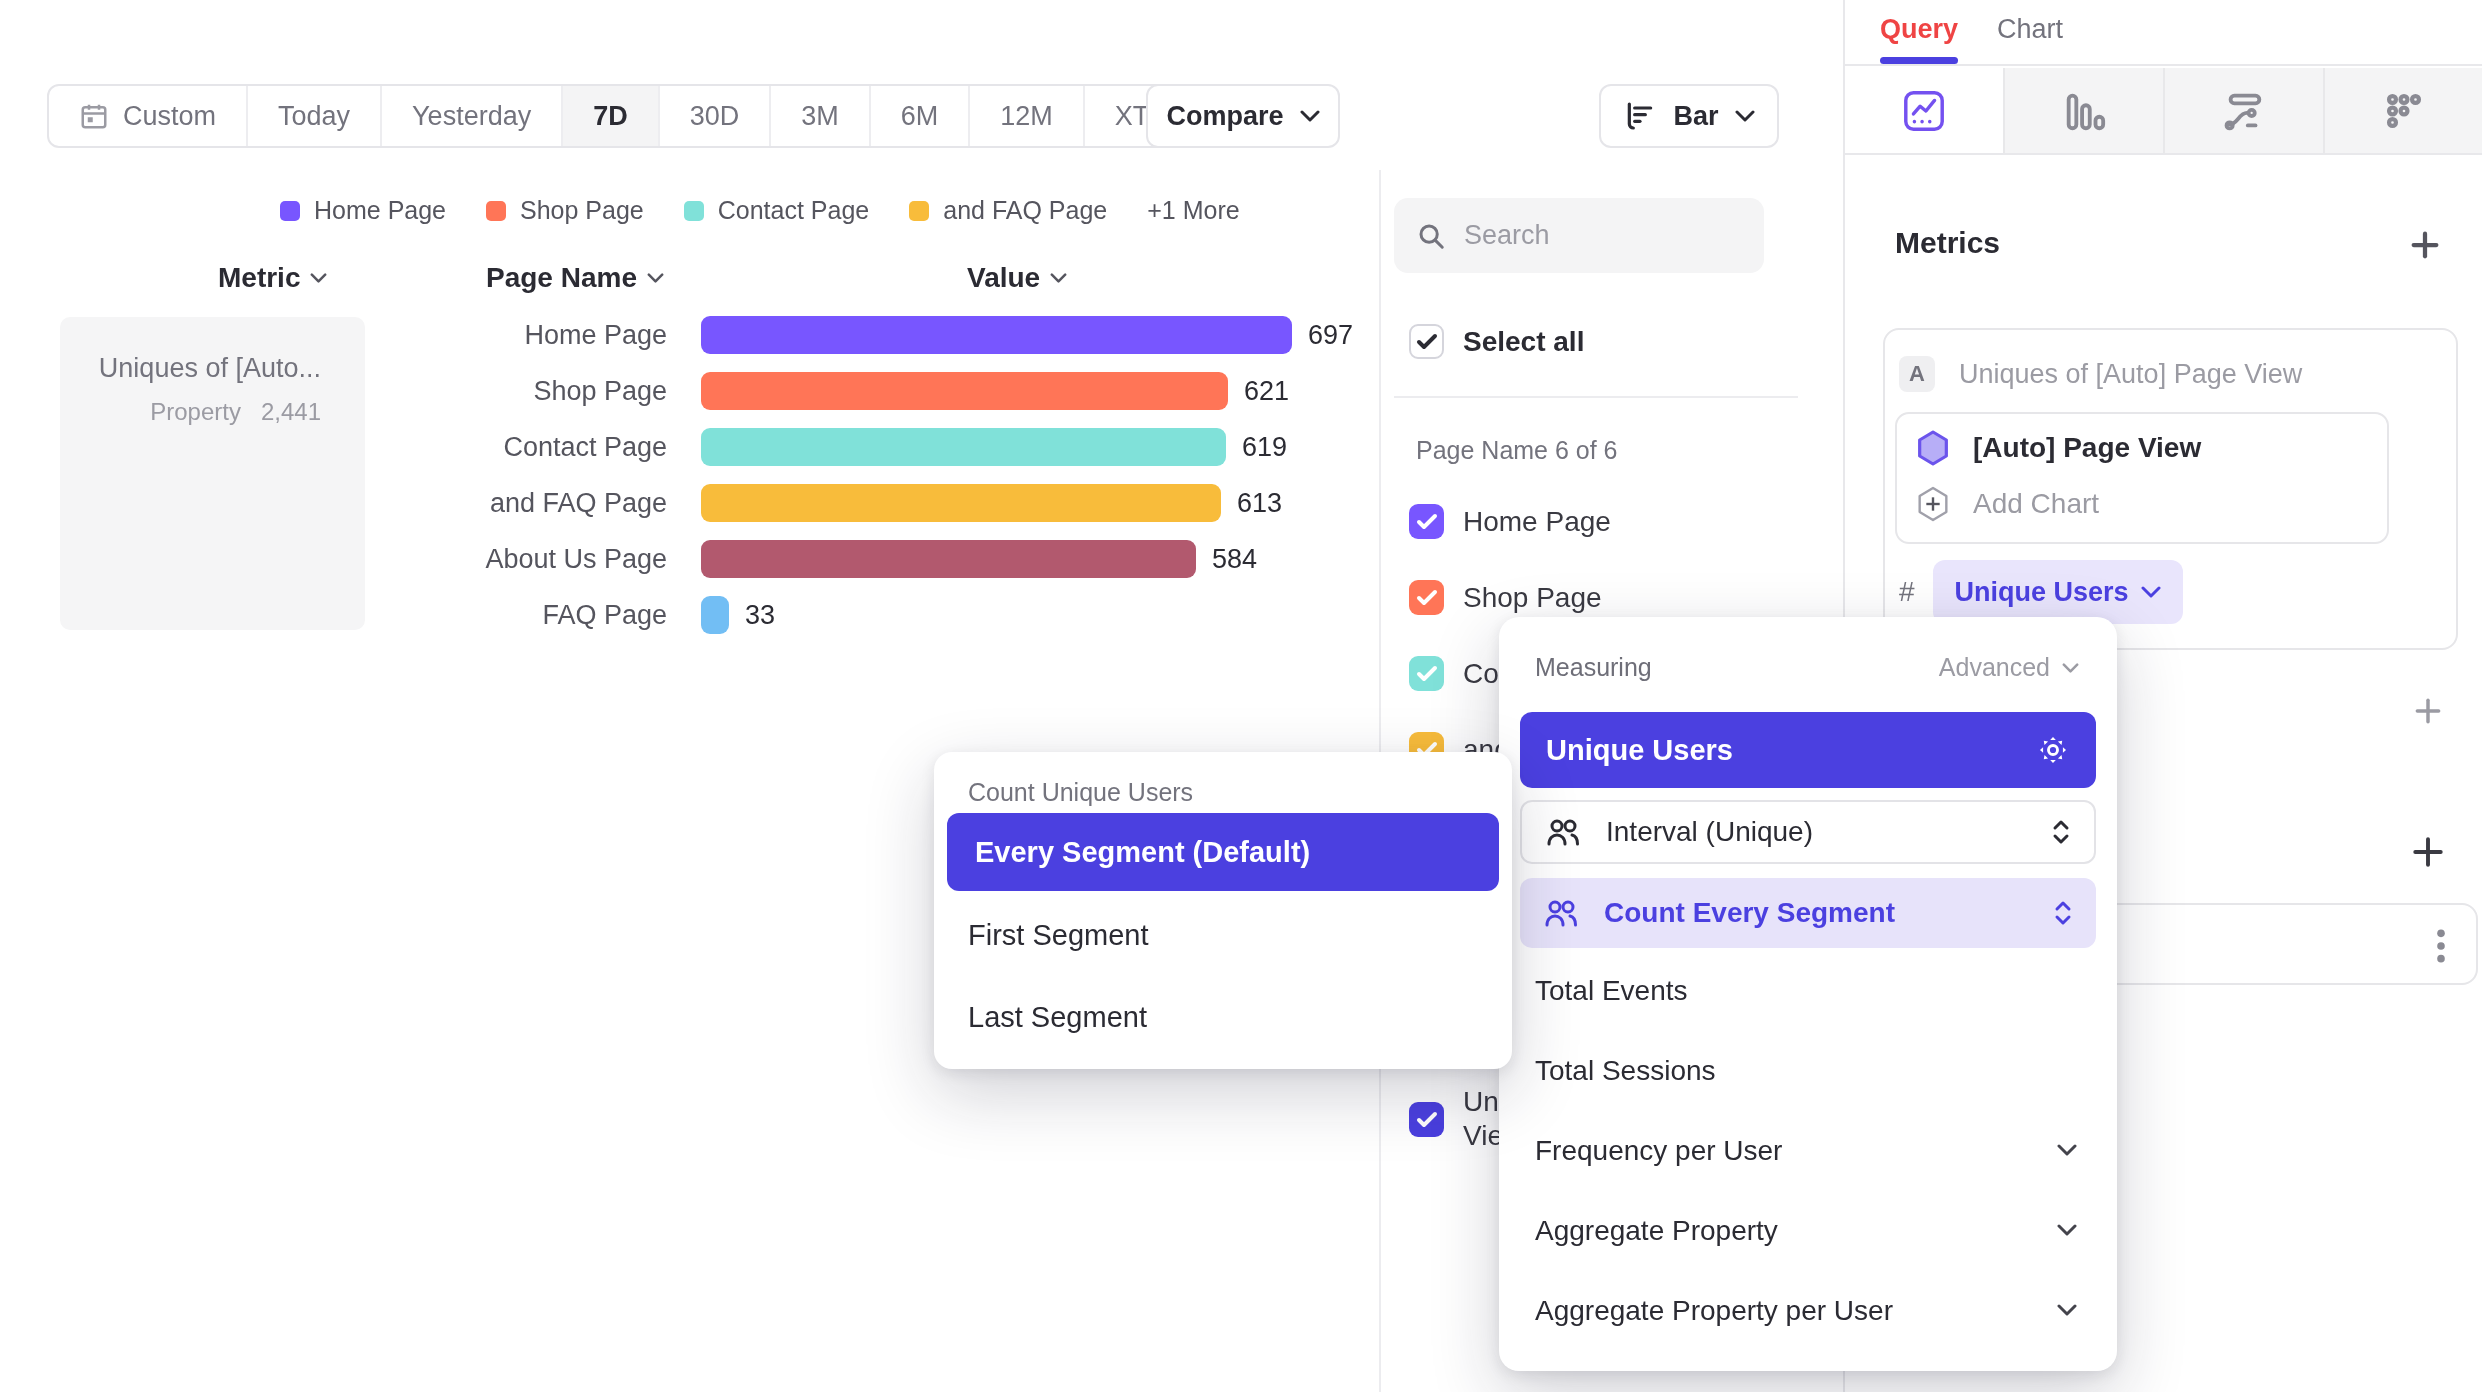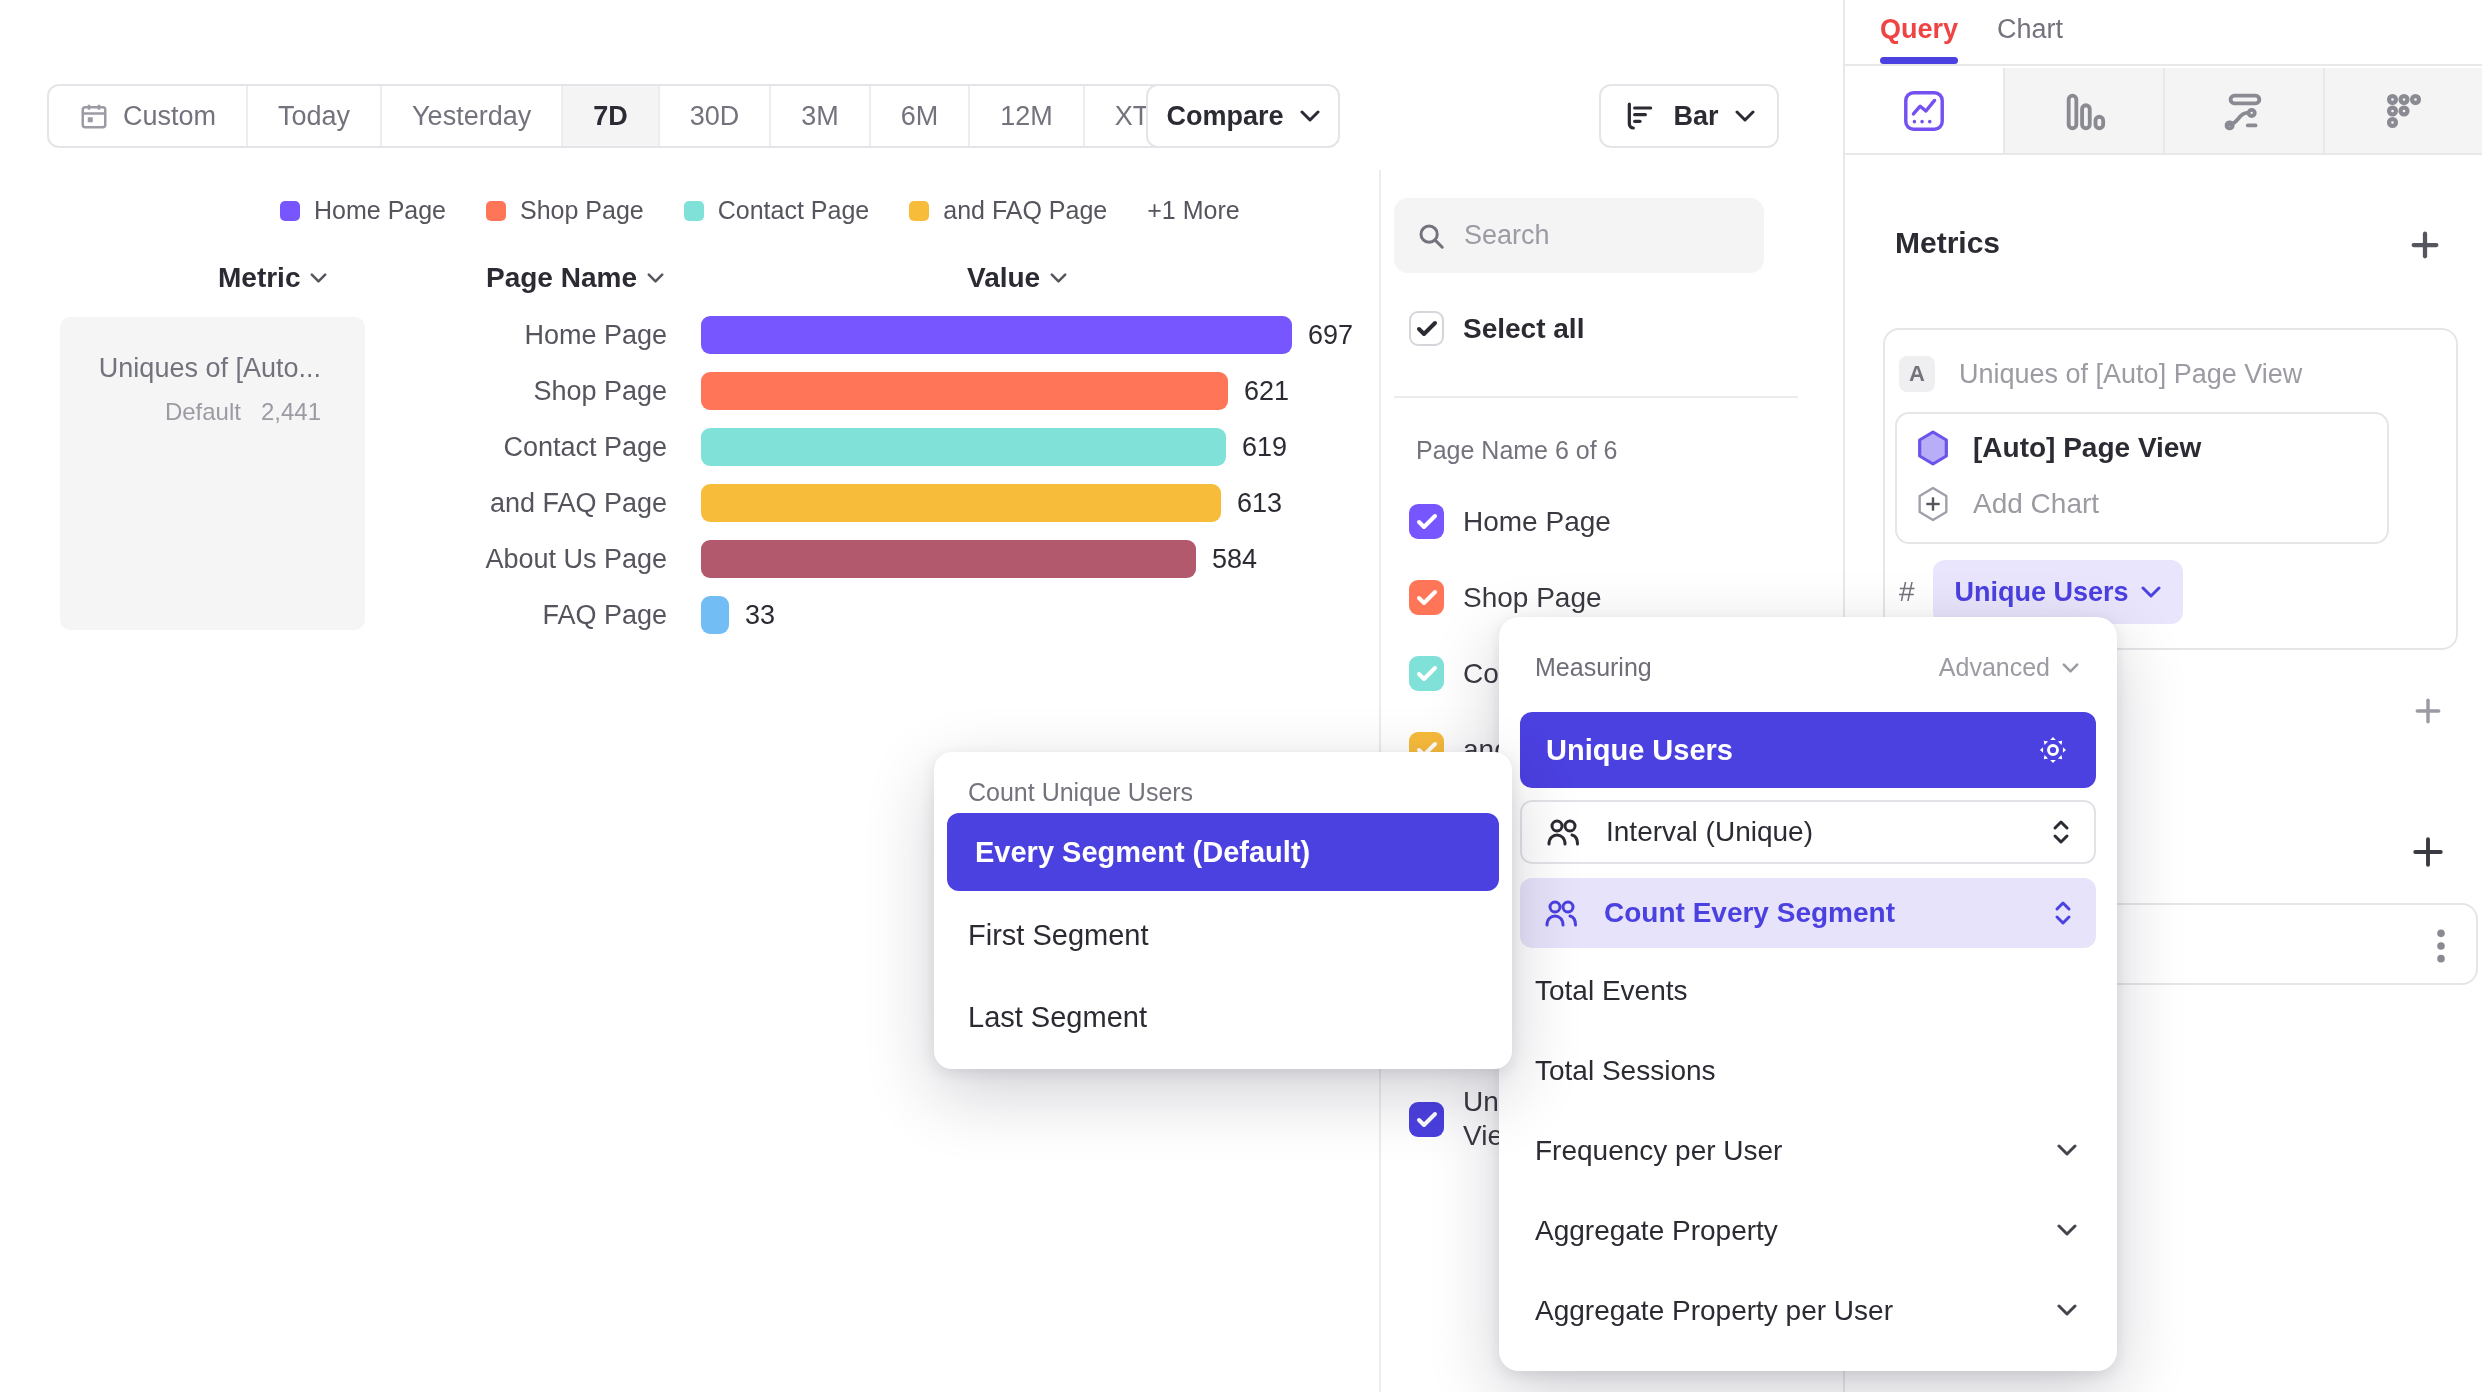--- a/index.html
+++ b/index.html
@@ -196,21 +196,21 @@
   <div class="abs th" style="left:967px; top:262px;">
     <span>Value</span>
     <svg class="chev" viewBox="0 0 20 12">
         <polyline points="2,2 10,10 18,2"></polyline>
       </svg>
   </div>
 
   <div class="abs metric-cell">
     <div class="t1">Uniques of [Auto...</div>
     <div class="t2">
-      <span>Default</span><span class="num">2,441</span>
+      <span>Property</span><span class="num">2,441</span>
     </div>
   </div>
 
   <div class="abs brow" style="top:316px;">
     <span class="lbl">Home Page</span>
     <div class="bar" style="width: 591px; background: rgb(120, 86, 255);"></div>
     <span class="val">697</span>
   </div>
   <div class="abs brow" style="top:372px;">
     <span class="lbl">Shop Page</span>
@@ -241,21 +241,21 @@
   <div class="abs vdiv" style="left:1379px; top:170px; height:1222px;"></div>
 
   <div class="abs search">
     <svg width="30" height="30" viewBox="0 0 24 24" fill="none" stroke="#73737d" stroke-width="2.4" stroke-linecap="round">
         <circle cx="10.5" cy="10.5" r="6.5"></circle>
         <line x1="15.5" y1="15.5" x2="21" y2="21"></line>
       </svg>
     <input placeholder="Search" style="">
   </div>
 
-  <div class="abs fitem" style="top:311px;">
+  <div class="abs fitem" style="top:324px;">
     <span class="cb plain">
         <svg viewBox="0 0 22 17">
           <polyline points="3,9 8,14 19,3"></polyline>
         </svg>
       </span>
     <span style="font-weight:600; color:#2b2b33;">Select all</span>
   </div>
 
   <div class="abs" style="left:1394px; top:396px; width:404px; height:2px; background:#ececef;"></div>
 

